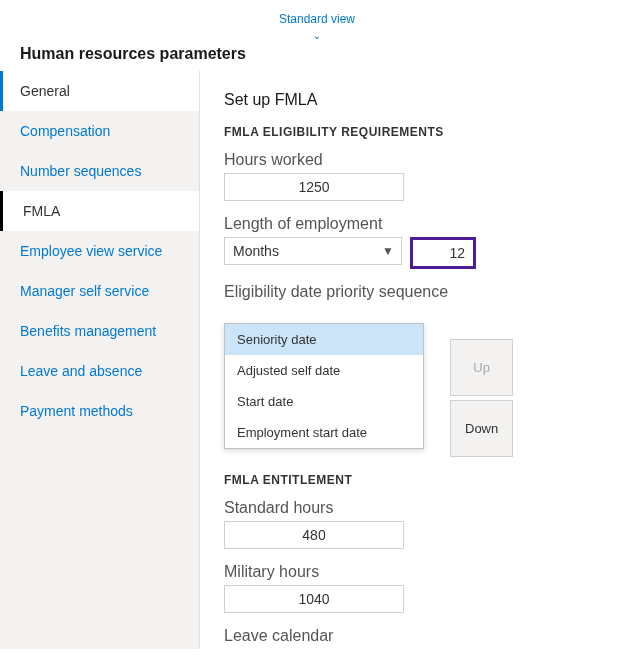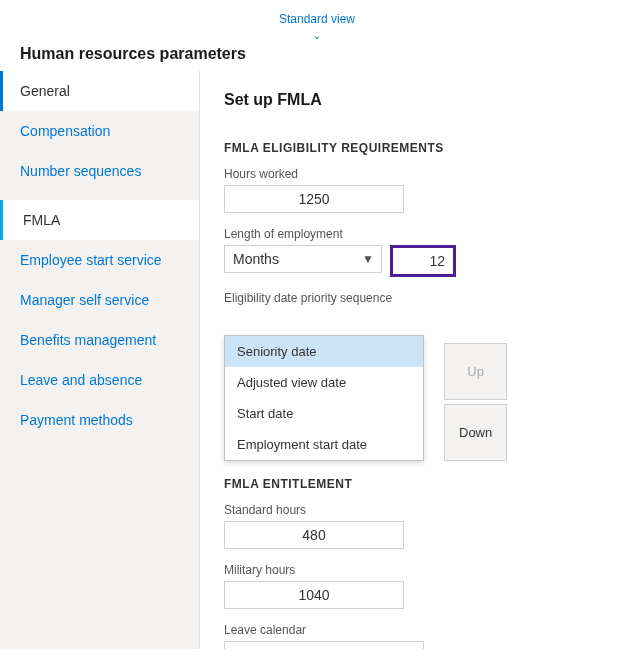--- a/index.html
+++ b/index.html
@@ -71,38 +71,38 @@
 
     
     .content {
       flex: 1;
       padding: 20px 24px;
       overflow-y: auto;
       position: relative;
     }
     .section-title {
       font-size: 16px;
-      font-weight: 700;
+      font-weight: 400;
       color: #1a1a1a;
-      margin-bottom: 32px;
+      margin-bottom: 16px;
     }
     .section-label {
       font-size: 12px;
       font-weight: 700;
       color: #333;
       letter-spacing: 0.5px;
       text-transform: uppercase;
       margin-bottom: 12px;
     }
 
     .field-group {
       margin-bottom: 14px;
     }
     .field-label {
-      font-size: 12px;
+      font-size: 16px;
       color: #555;
       margin-bottom: 4px;
     }
     .field-input {
       border: 1px solid #d0d0d0;
       background: #fff;
       padding: 5px 8px;
       font-size: 14px;
       width: 180px;
       text-align: center;
@@ -117,21 +117,21 @@
 
     .select-wrapper {
       position: relative;
       display: inline-block;
     }
     .select-field {
       border: 1px solid #d0d0d0;
       background: #fff;
       padding: 5px 32px 5px 8px;
       font-size: 14px;
-      width: 158px;
+      width: 178px;
       color: #333;
       appearance: none;
       cursor: pointer;
     }
     .select-arrow {
       position: absolute;
       right: 8px;
       top: 50%;
       transform: translateY(-50%);
       pointer-events: none;
@@ -219,25 +219,25 @@
   <div class="sidebar">
     <div class="sidebar-item active">
       <span>General</span>
     </div>
     <div class="sidebar-item">
       <span>Compensation</span>
     </div>
     <div class="sidebar-item">
       <span>Number sequences</span>
     </div>
-    <div class="sidebar-item" style="border-left: 3px solid #0ea5e9; background:#fff; color:#333; font-weight:500;margin-top:9px;">
+    <div class="sidebar-item" style="border-left: 3px solid #000000; background:#fff; color:#333; font-weight:500;">
       <span>FMLA</span>
     </div>
     <div class="sidebar-item">
-      <span>Employee start service</span>
+      <span>Employee view service</span>
     </div>
     <div class="sidebar-item">
       <span>Manager self service</span>
     </div>
     <div class="sidebar-item">
       <span>Benefits management</span>
     </div>
     <div class="sidebar-item">
       <span>Leave and absence</span>
     </div>
@@ -269,27 +269,27 @@
         </div>
         <input class="small-input" type="text" value="12" style="">
       </div>
     </div>
 
     <div class="priority-area">
       <div class="field-group">
         <div class="field-label">Eligibility date priority sequence</div>
       </div>
 
-      <div style="display:flex; gap:12px; align-items:flex-end;">
+      <div style="display:flex; gap:18px; align-items:center;">
         <div class="dropdown-overlay" style="position:relative; top:auto; left:auto; box-shadow:0 2px 6px rgba(0,0,0,0.15);">
           <div class="dropdown-item selected">
             <span>Seniority date</span>
           </div>
           <div class="dropdown-item">
-            <span>Adjusted view date</span>
+            <span>Adjusted self date</span>
           </div>
           <div class="dropdown-item">
             <span>Start date</span>
           </div>
           <div class="dropdown-item">
             <span>Employment start date</span>
           </div>
         </div>
 
         <div class="updown-group">

